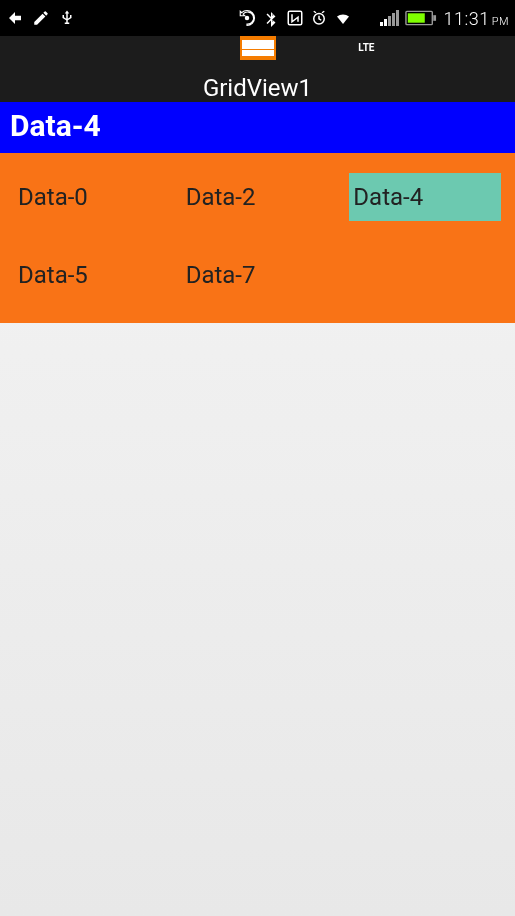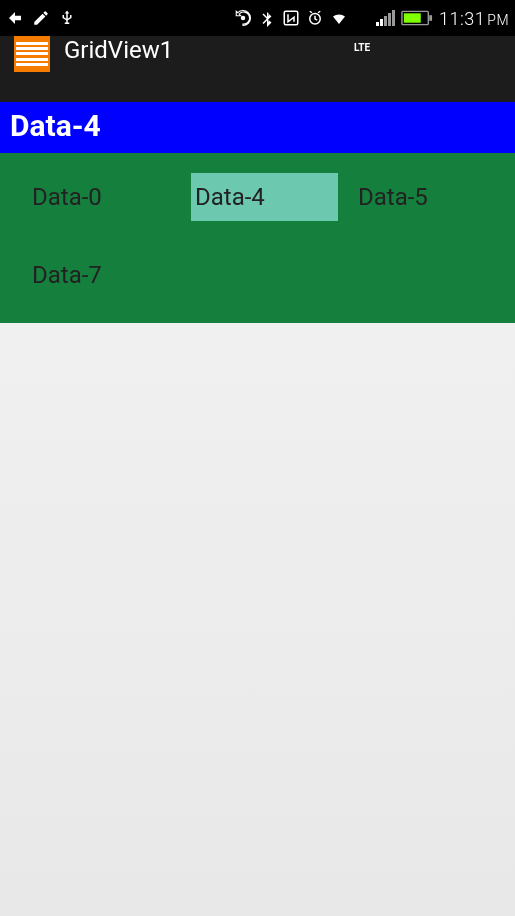--- a/index.html
+++ b/index.html
@@ -51,30 +51,32 @@
     .battery svg {
       width: 32px;
       height: 16px;
     }
     .time {
       font-size: 18px;
       font-weight: 300;
       letter-spacing: 0.5px;
     }
     .time-pm {
-      font-size: 14px;
+      font-size: 11px;
       margin-left: 2px;
       vertical-align: baseline;
     }
     .action-bar {
       height: 66px;
       background: #1c1c1c;
       display: flex;
+      align-items: center;
       padding: 0 14px;
       gap: 14px;
+      flex-direction: column;
     }
     .app-icon {
       width: 36px;
       height: 36px;
       background: #f57c00;
       display: flex;
       flex-direction: column;
       justify-content: space-evenly;
       padding: 4px 2px;
     }
@@ -88,22 +90,22 @@
       font-weight: 400;
     }
     .header-selected {
       background: #0000ff;
       color: #fff;
       font-size: 30px;
       font-weight: bold;
       padding: 6px 10px 10px 10px;
     }
     .grid-container {
-      background: #15803d;
-      padding: 20px 14px 24px 28px;
+      background: #f97316;
+      padding: 20px 14px 24px 14px;
     }
     .grid {
       display: grid;
       grid-template-columns: repeat(3, 1fr);
       gap: 30px 16px;
     }
     .grid-item {
       font-size: 24px;
       color: #222;
       padding: 10px 4px;
@@ -215,17 +217,18 @@
     <div class="app-icon-line"></div>
   </div>
   <div class="app-title">GridView1</div>
 </div>
 
 <div class="header-selected">Data-4</div>
 
 <div class="grid-container">
   <div class="grid">
     <div class="grid-item">Data-0</div>
+    <div class="grid-item">Data-2</div>
     <div class="grid-item selected">Data-4</div>
     <div class="grid-item">Data-5</div>
     <div class="grid-item">Data-7</div>
   </div>
 </div>
 
 </body></html>

